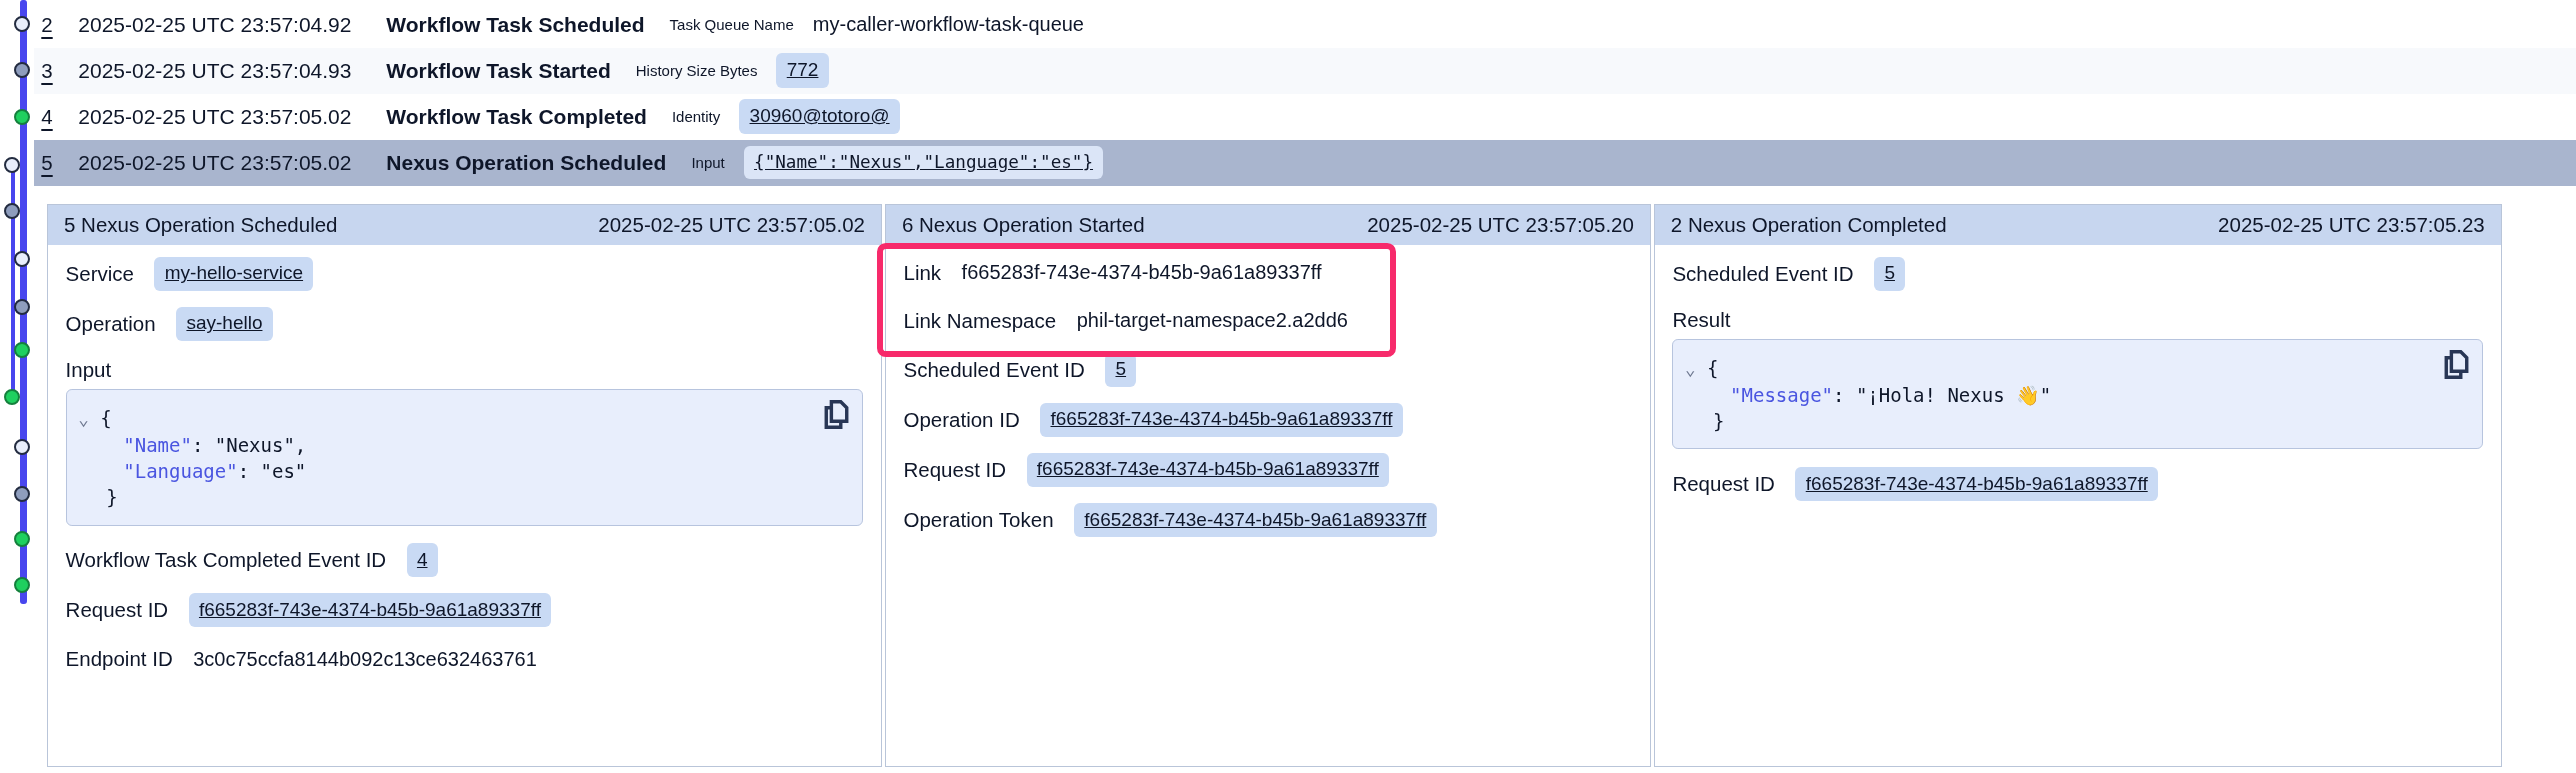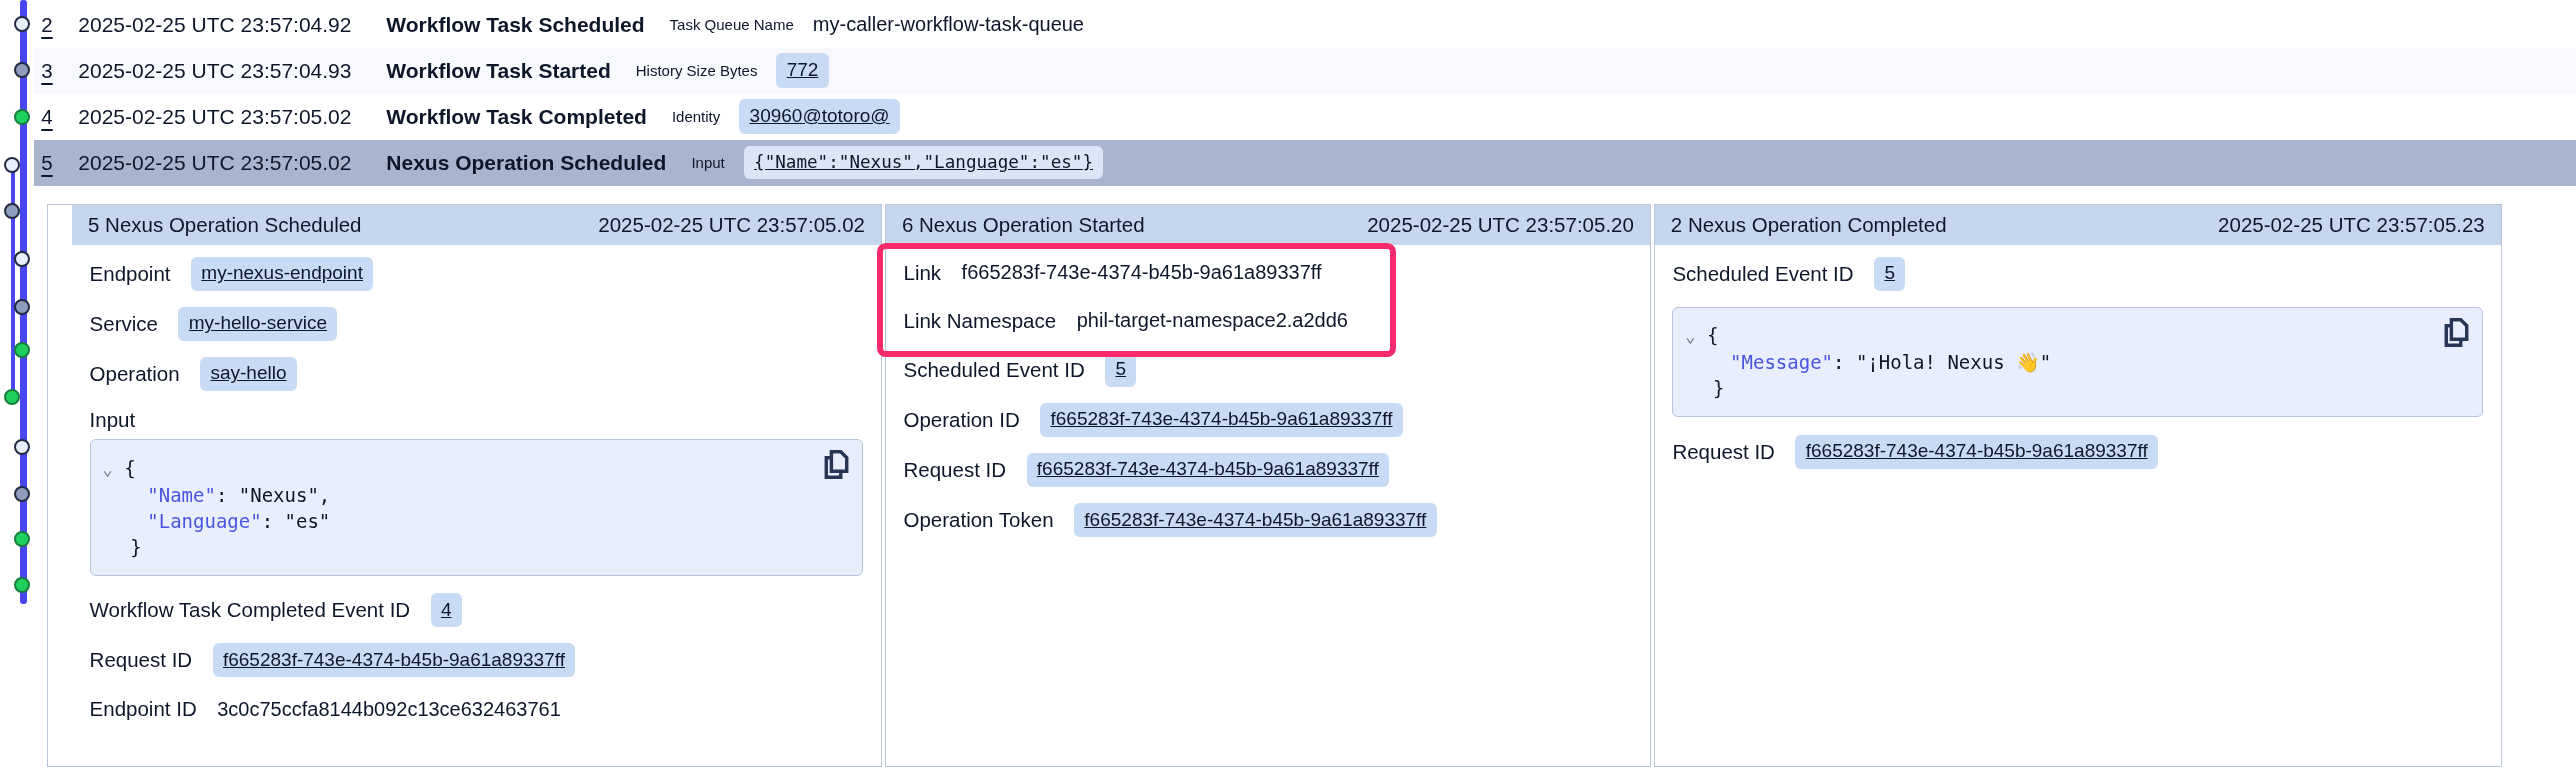--- a/index.html
+++ b/index.html
@@ -35,21 +35,21 @@
   .evt-value{margin-left:19px;white-space:nowrap;}
   a.link-val{font-size:20px;color:var(--text);
     text-decoration-thickness:1.8px;text-underline-offset:5.1px;cursor:pointer;}
   .badge{display:inline-block;background:var(--badge-bg);border-radius:5.9px;
     padding:6.6px 10.3px;font-size:19px;line-height:1.1;color:var(--text);white-space:nowrap;text-decoration:underline;}
   .badge.mono{font-family:"DejaVu Sans Mono","Liberation Mono",monospace;font-size:17.6px;}
   .event-row.selected .badge{background:var(--selected-badge-bg);}
   
   .panels{position:absolute;left:47px;top:204px;height:563px;display:flex;gap:2.9px;z-index:3;}
   .panel{box-sizing:border-box;border:1.5px solid var(--panel-border);background:#fff;position:relative;}
-  .panel.p1{width:835px;padding-left:24px;} .panel.p2{width:766px;} .panel.p3{width:848px;}
+  .panel.p1{width:835px;} .panel.p2{width:766px;} .panel.p3{width:848px;}
   .panel-header{height:40px;background:var(--panel-header-bg);display:flex;
     justify-content:space-between;align-items:center;padding:0 16px;}
   .panel-title{font-size:20.5px;font-weight:500;white-space:nowrap;}
   .panel-time{font-size:20.5px;white-space:nowrap;}
   .panel-body{padding:11.7px 17.6px 0 17.6px;}
   .field{display:flex;align-items:center;min-height:32px;margin:0 0 16px 0;}
   .field-label{font-size:20.5px;margin-right:20.5px;white-space:nowrap;}
   .label-only{min-height:26.4px;margin-bottom:5.9px;}
   
   .code-block{position:relative;box-sizing:border-box;background:var(--code-bg);
@@ -127,24 +127,20 @@
 
 <div class="panels">
 
   <section class="panel p1">
     <header class="panel-header">
       <span class="panel-title">5 Nexus Operation Scheduled</span>
       <span class="panel-time">2025-02-25 UTC 23:57:05.02</span>
     </header>
     <div class="panel-body">
       <div class="field">
-        <span class="field-label">Endpoint</span>
-        <span class="badge">my-nexus-endpoint</span>
-      </div>
-      <div class="field">
         <span class="field-label">Service</span>
         <span class="badge">my-hello-service</span>
       </div>
       <div class="field">
         <span class="field-label">Operation</span>
         <span class="badge">say-hello</span>
       </div>
       <div class="field label-only">
         <span class="field-label">Input</span>
       </div>
@@ -212,20 +208,23 @@
   <section class="panel p3">
     <header class="panel-header">
       <span class="panel-title">2 Nexus Operation Completed</span>
       <span class="panel-time">2025-02-25 UTC 23:57:05.23</span>
     </header>
     <div class="panel-body">
       <div class="field">
         <span class="field-label">Scheduled Event ID</span>
         <span class="badge">5</span>
       </div>
+      <div class="field label-only">
+        <span class="field-label">Result</span>
+      </div>
       <div class="code-block">
         <div class="code-line"><span class="chev">⌄</span><span>{</span></div>
         <div class="code-line indent-key"><span class="json-key">"Message"</span><span>: "¡Hola! Nexus 👋"</span></div>
         <div class="code-line indent-close"><span>}</span></div>
         <button class="copy-btn" title="copy">
           <svg width="29" height="31" viewBox="0 0 34 36">
             <path d="M11 3 H22 L29 10 V26 H11 Z" fill="none" stroke="#283655" stroke-width="4" stroke-linejoin="miter"></path>
             <path d="M11 10 H5 V33 H22 V26" fill="none" stroke="#283655" stroke-width="4"></path>
           </svg>
         </button>

